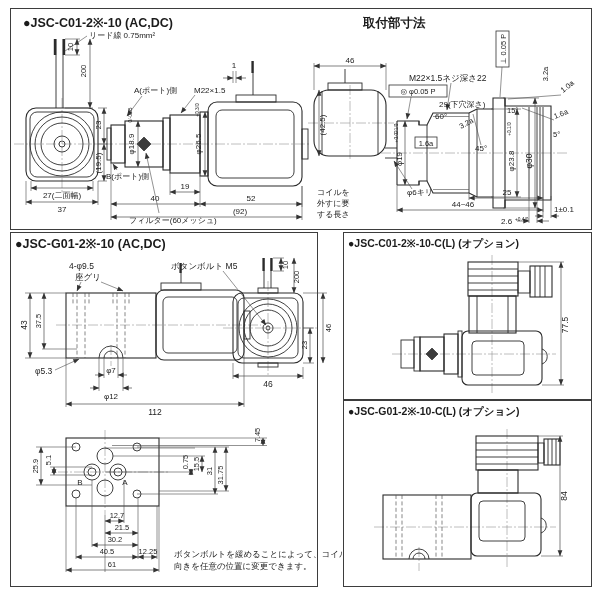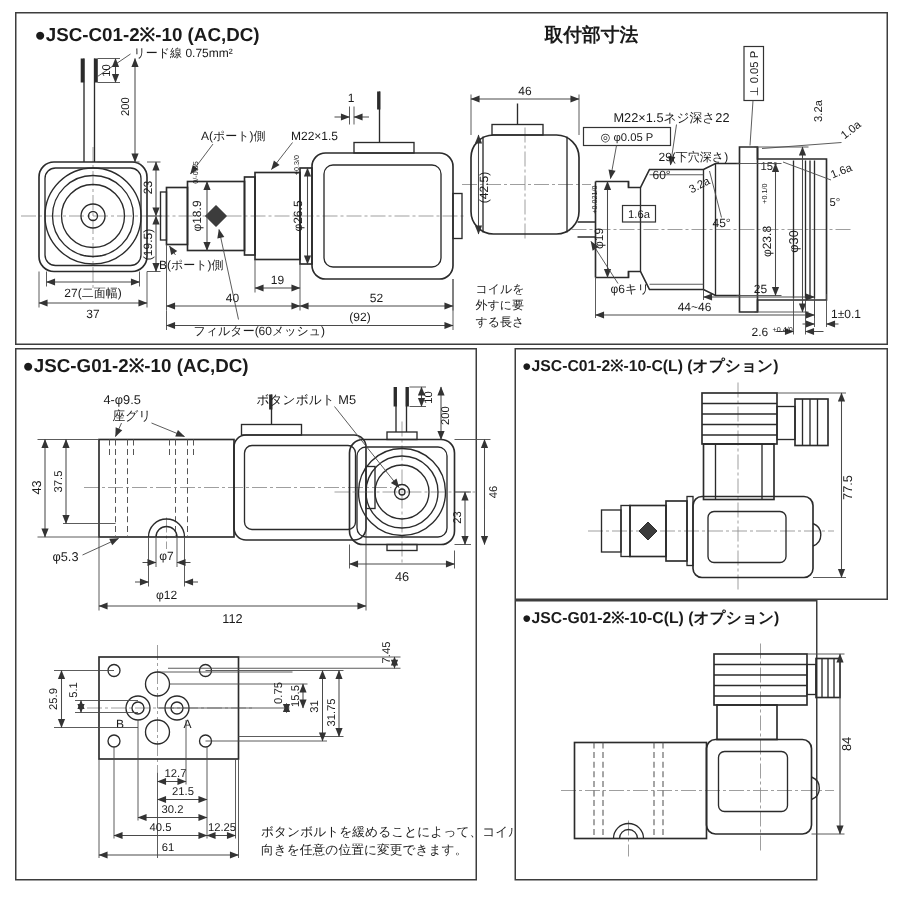--- a/index.html
+++ b/index.html
@@ -2,21 +2,21 @@
 <html><head>
 <meta charset="utf-8">
 <style>
   html,body{margin:0;padding:0;background:#ffffff;}
   .page{position:relative;width:600px;height:600px;background:#ffffff;overflow:hidden;
         font-family:"Liberation Sans",sans-serif;}
   .panel{position:absolute;border:1px solid #3d3d3d;background:#ffffff;box-sizing:border-box;}
   #p-top{left:10px;top:8px;width:582px;height:222px;}
   #p-left{left:10px;top:232px;width:308px;height:355px;}
   #p-mr{left:343px;top:232px;width:249px;height:168px;}
-  #p-br{left:343px;top:400px;width:202px;height:187px;}
+  #p-br{left:343px;top:400px;width:249px;height:187px;}
   svg{display:block;}
   text{font-family:"Liberation Sans",sans-serif;fill:#1b1b1b;}
   .ttl{font-size:12.5px;font-weight:bold;}
   .ttl2{font-size:10.5px;font-weight:bold;} .t85{font-size:8.5px;} .t8{font-size:8px;}
   .t75{font-size:7.5px;} .t45{font-size:4.8px;}
   .mid{text-anchor:middle;}
   .ol{fill:none;stroke:#2b2b2b;stroke-width:1.1;}
   .ol2{fill:none;stroke:#2b2b2b;stroke-width:0.9;}
   .tn{fill:none;stroke:#4a4a4a;stroke-width:0.6;}
   .dm{fill:none;stroke:#4a4a4a;stroke-width:0.7;}

